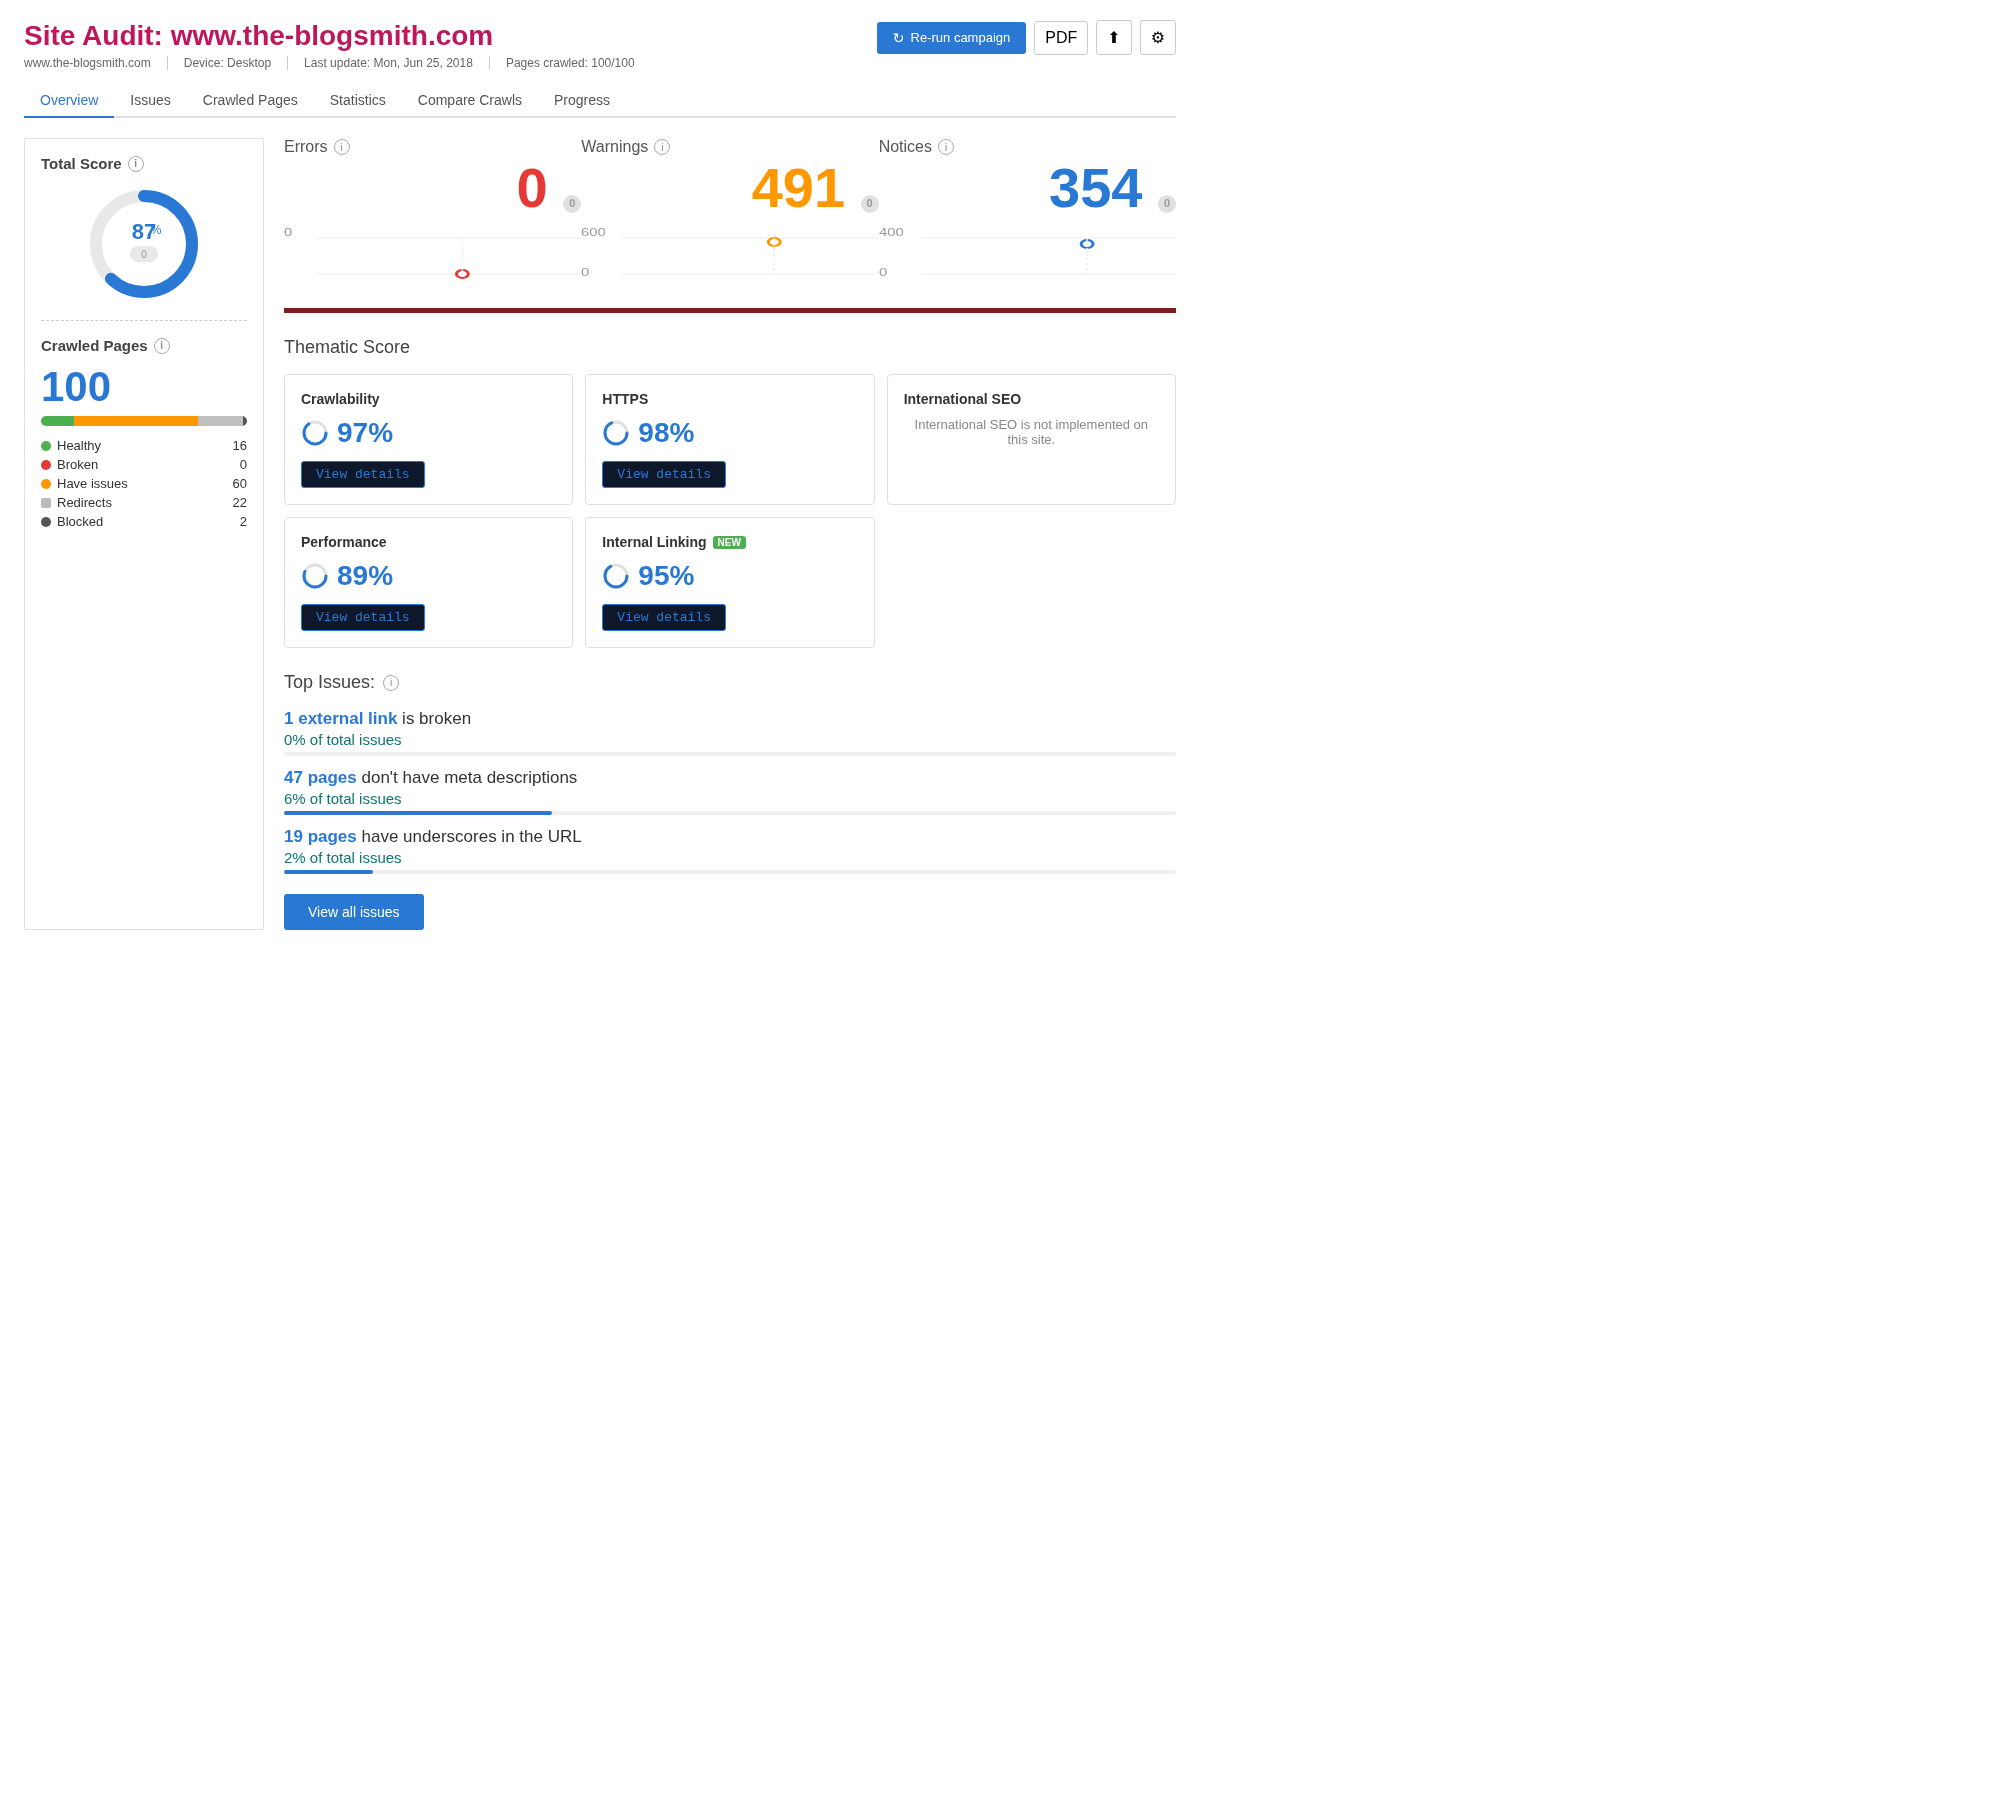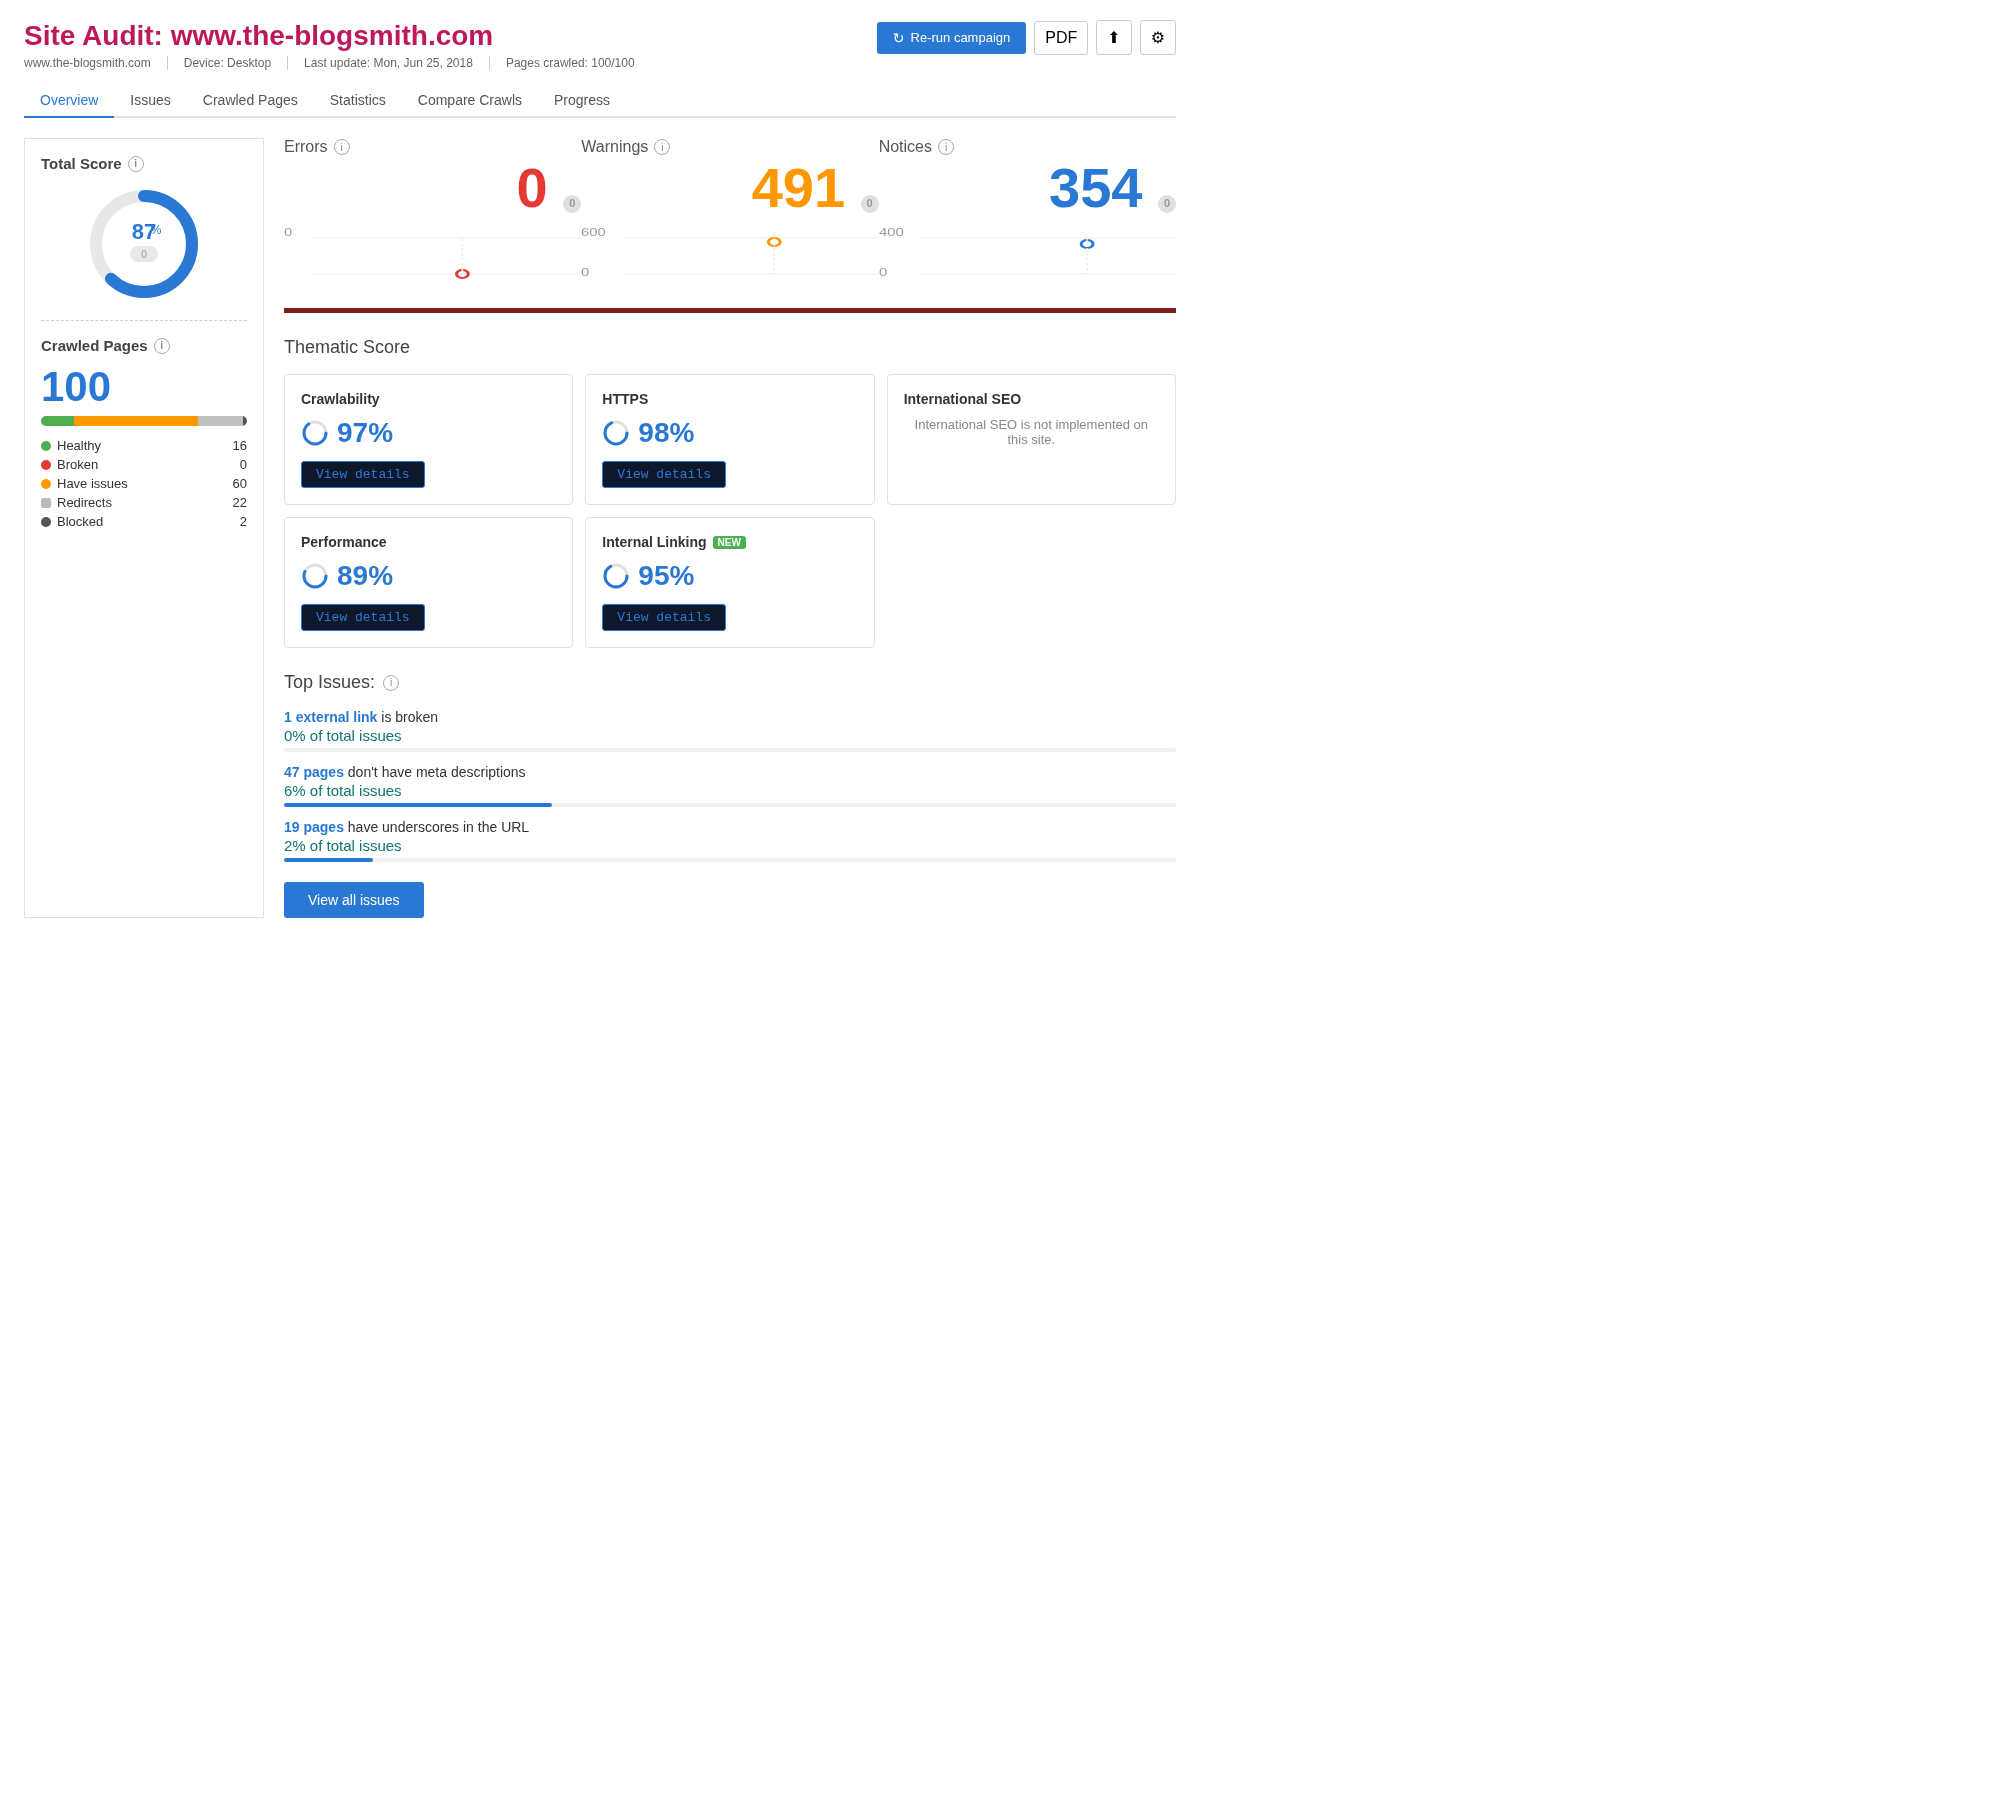--- a/index.html
+++ b/index.html
@@ -79,21 +79,21 @@
     .card-score { font-size: 28px; font-weight: bold; color: #2979d4; display: flex; align-items: center; gap: 8px; margin-bottom: 12px; }
     .ring-icon { width: 28px; height: 28px; }
     .btn-view { border: 1px solid #2979d4; color: #2979d4; background: #0f172a; padding: 5px 14px; border-radius: 3px; cursor: pointer; font-size: 13px; font-family: Liberation Mono, monospace; }
     .intl-seo-text { font-size: 13px; color: #888; text-align: center; margin-top: 8px; }
     .new-badge { background: #4caf50; color: white; font-size: 10px; padding: 1px 5px; border-radius: 3px; font-weight: bold; }
 
     
     .top-issues-section { }
     .top-issues-title { font-size: 18px; color: #444; margin-bottom: 16px; display: flex; align-items: center; gap: 8px; }
     .issue-item { margin-bottom: 4px; }
-    .issue-text { font-size: 14px; margin-bottom: 2px; }
+    .issue-text { font-size: 17px; margin-bottom: 2px; }
     .issue-text a { color: #2979d4; text-decoration: none; font-weight: bold; }
     .issue-pct { font-size: 15px; color: #0f766e; margin-bottom: 4px; }
     .issue-bar-bg { height: 4px; background: #f0f0f0; border-radius: 2px; margin-bottom: 12px; }
     .issue-bar-fill { height: 4px; border-radius: 2px; background: #2979d4; }
 
     .btn-view-all { background: #2979d4; color: white; border: none; padding: 10px 24px; border-radius: 3px; cursor: pointer; font-size: 14px; margin-top: 8px; }
 
     .badge-zero { background: #e0e0e0; color: #999; font-size: 11px; border-radius: 50%; width: 18px; height: 18px; display: inline-flex; align-items: center; justify-content: center; }
   </style>
 </head>

